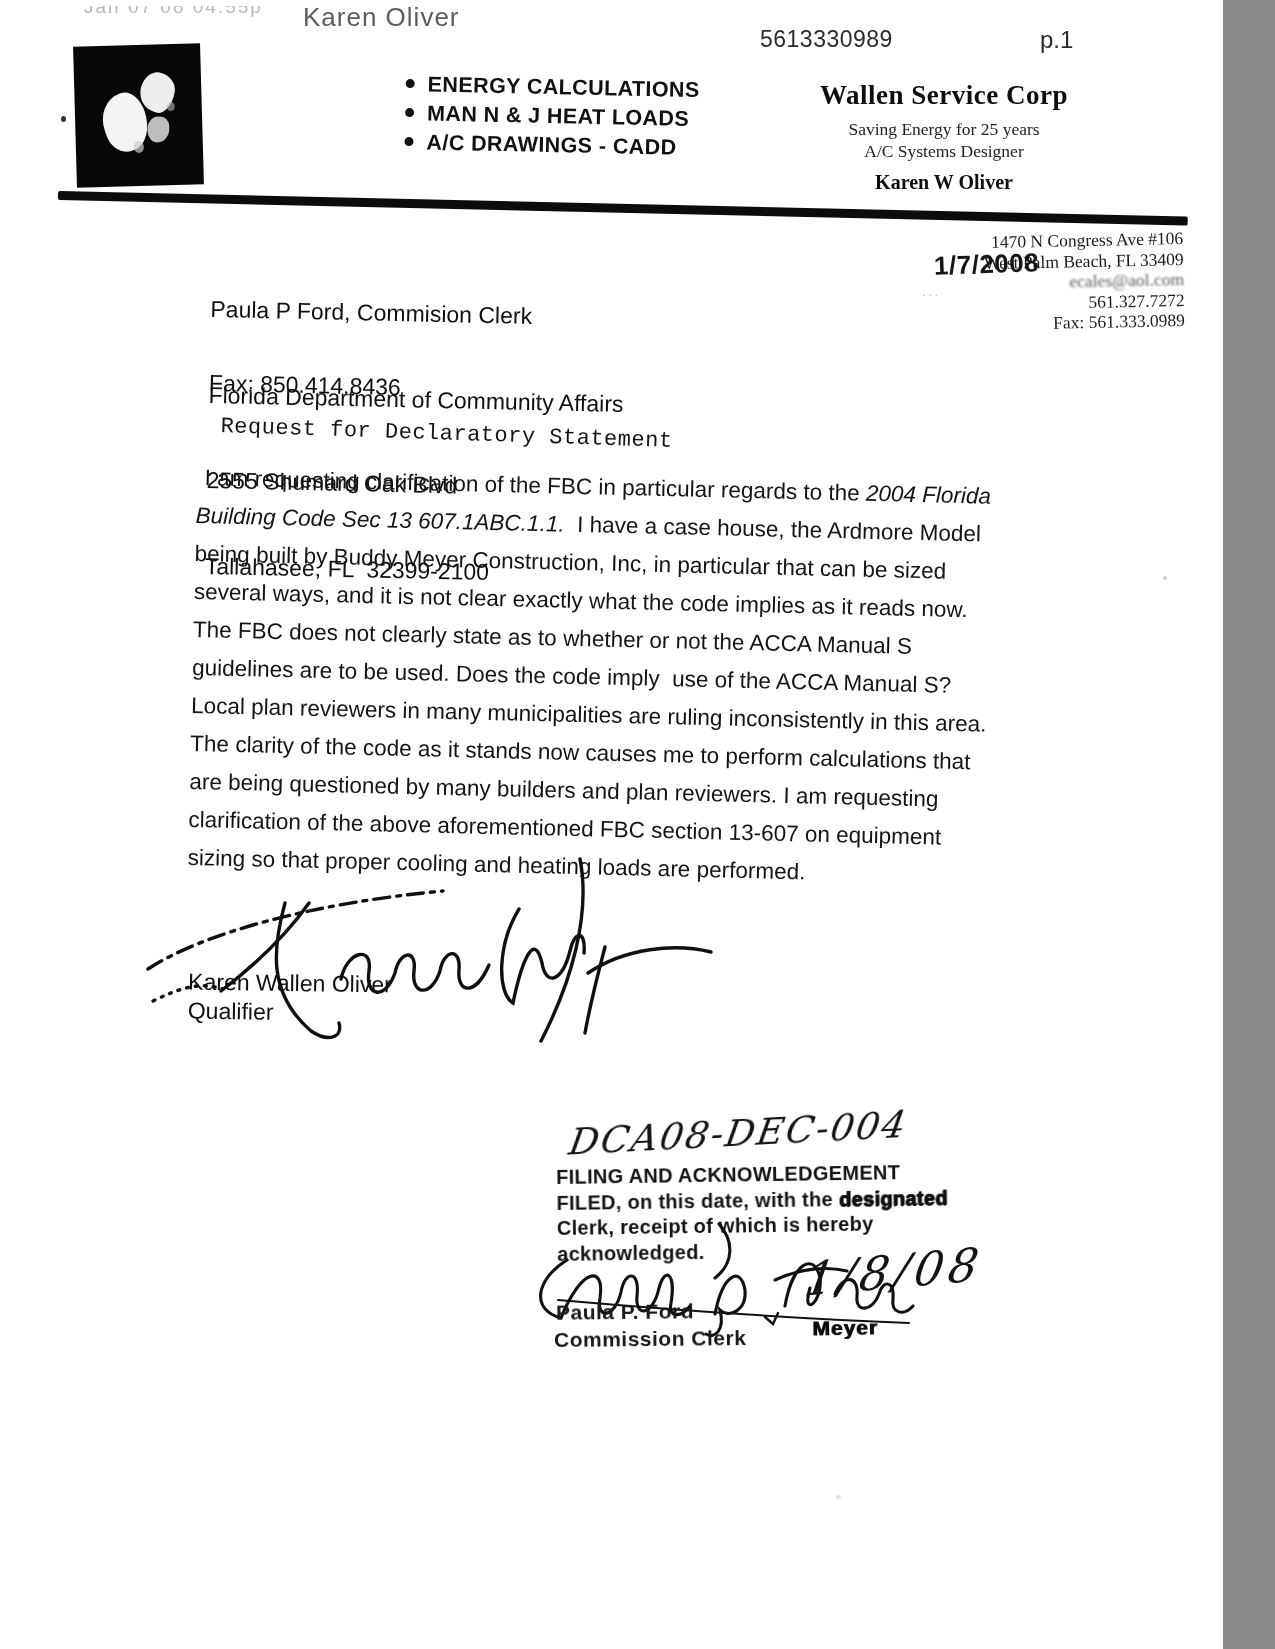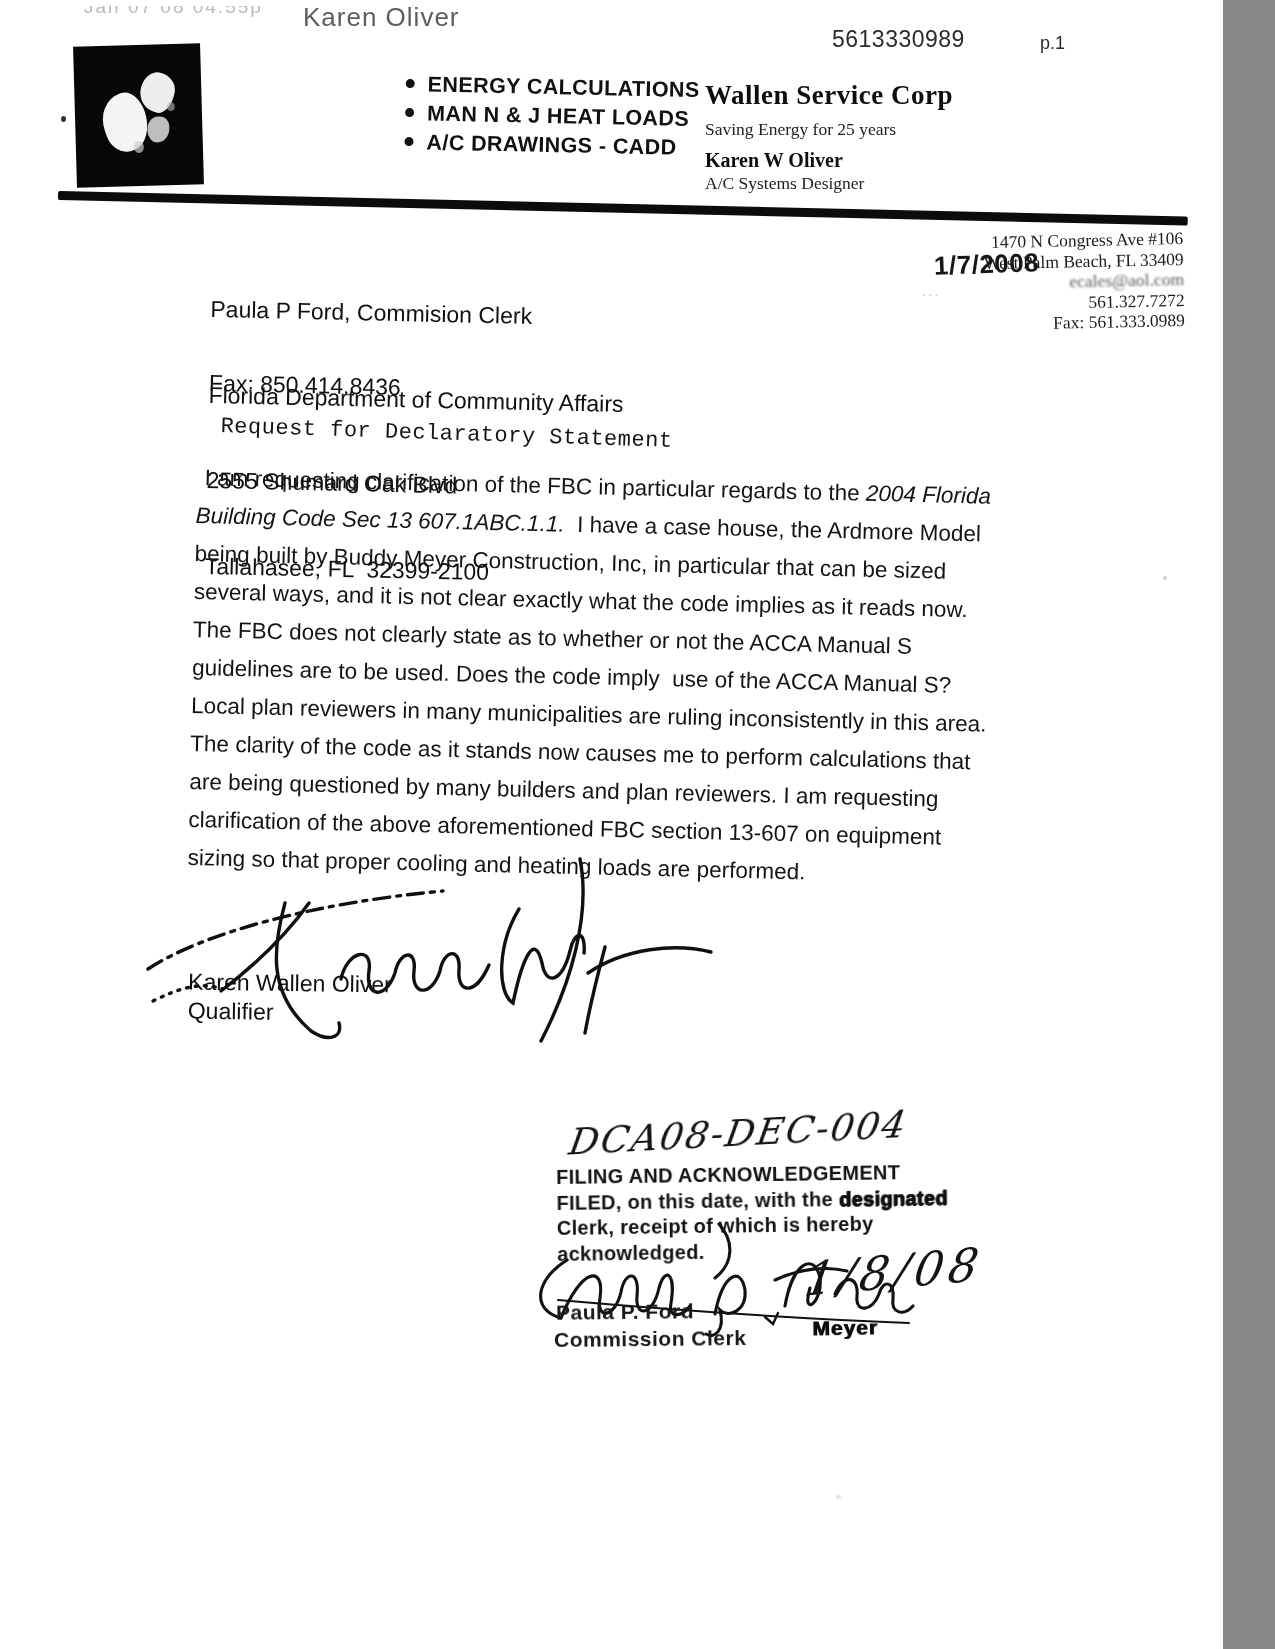--- a/index.html
+++ b/index.html
@@ -8,36 +8,36 @@
     font-family:"Liberation Sans",sans-serif;color:#151515;overflow:hidden;
   }
   .abs{position:absolute;}
   
   .fax-clip{height:17px;overflow:hidden;}
   .fax-clip span{display:block;font-size:19px;letter-spacing:2px;}
   #fax-ts{left:84px;top:6px;width:230px;}
   #fax-ts span{margin-top:-10px;color:#b9b9b9;}
   #fax-sender{left:303px;top:5px;width:200px;height:26px;}
   #fax-sender span{margin-top:-3px;color:#5d5d5d;letter-spacing:1px;font-size:26px;}
-  #fax-number{left:832px;top:26px;font-size:23px;color:#2b2b2b;letter-spacing:0.5px;}
-  #page-num{left:1040px;top:33px;font-size:18px;color:#2b2b2b;}
+  #fax-number{left:760px;top:26px;font-size:23px;color:#2b2b2b;letter-spacing:0.5px;}
+  #page-num{left:1040px;top:26px;font-size:24px;color:#2b2b2b;}
   
   #logo{left:75px;top:45px;width:127px;height:141px;background:#070707;transform:rotate(-1.6deg);overflow:hidden;}
   #logo .blob1{position:absolute;left:28px;top:48px;width:44px;height:58px;background:#f4f4f4;border-radius:62% 38% 55% 45% / 55% 45% 60% 40%;transform:rotate(-18deg);}
   #logo .blob2{position:absolute;left:66px;top:28px;width:34px;height:40px;background:#eee;border-radius:45% 55% 40% 60% / 50% 42% 58% 50%;transform:rotate(12deg);}
   #logo .blob3{position:absolute;left:72px;top:72px;width:22px;height:26px;background:#ddd;border-radius:50% 40% 55% 45%;opacity:.85;}
   #logo .blob4{position:absolute;left:58px;top:96px;width:10px;height:12px;background:#ccc;border-radius:50%;opacity:.7;}
   #logo .blob5{position:absolute;left:92px;top:58px;width:8px;height:9px;background:#bbb;border-radius:50%;opacity:.6;}
   #logo-speck{left:61px;top:116px;width:5px;height:6px;background:#333;border-radius:50%;}
   
   #services{left:406px;top:70px;transform:rotate(1.2deg);transform-origin:left top;}
   #services .svc{font-size:21.5px;font-weight:600;letter-spacing:0.4px;line-height:29px;color:#111;white-space:pre;}
   #services .dot{display:inline-block;width:9px;height:9px;background:#111;border-radius:50%;margin-right:13px;vertical-align:3px;}
   
-  #company-block{left:705px;top:80px;width:478px;text-align:left;font-family:"Liberation Serif",serif;}
+  #company-block{left:705px;top:80px;width:478px;text-align:center;font-family:"Liberation Serif",serif;}
   #company-name{font-size:27px;font-weight:bold;letter-spacing:0.5px;color:#0e0e0e;}
   #company-tagline{font-size:17.5px;margin-top:8px;color:#222;}
   #person-name{font-size:20px;font-weight:bold;margin-top:9px;color:#0e0e0e;}
   #person-title{font-size:17.5px;margin-top:1px;color:#222;}
   
   #divider{left:58px;top:191px;width:1130px;height:9px;background:#0c0c0c;transform:rotate(1.3deg);transform-origin:left center;border-radius:2px;}
   
   #addr-block{left:705px;top:228px;width:478px;text-align:right;font-family:"Liberation Serif",serif;font-size:17.5px;line-height:20.5px;color:#1b1b1b;transform:rotate(-1.2deg);transform-origin:right top;}
   #addr-email{filter:blur(1.3px);opacity:.75;}
   
@@ -95,22 +95,22 @@
 
   <div class="abs" id="services">
     <div class="svc"><span class="dot"></span><span>ENERGY CALCULATIONS</span></div>
     <div class="svc"><span class="dot"></span><span>MAN N &amp; J HEAT LOADS</span></div>
     <div class="svc"><span class="dot"></span><span>A/C DRAWINGS - CADD</span></div>
   </div>
 
   <div class="abs" id="company-block">
     <div id="company-name">Wallen Service Corp</div>
     <div id="company-tagline">Saving Energy for 25 years</div>
+    <div id="person-title">A/C Systems Designer</div>
     <div id="person-name">Karen W Oliver</div>
-    <div id="person-title">A/C Systems Designer</div>
   </div>
 
   <div class="abs" id="divider"></div>
 
   <div class="abs" id="addr-block">
     <div>1470 N Congress Ave #106</div>
     <div>West Palm Beach, FL 33409</div>
     <div id="addr-email">ecales@aol.com</div>
     <div>561.327.7272</div>
     <div>Fax: 561.333.0989</div>

